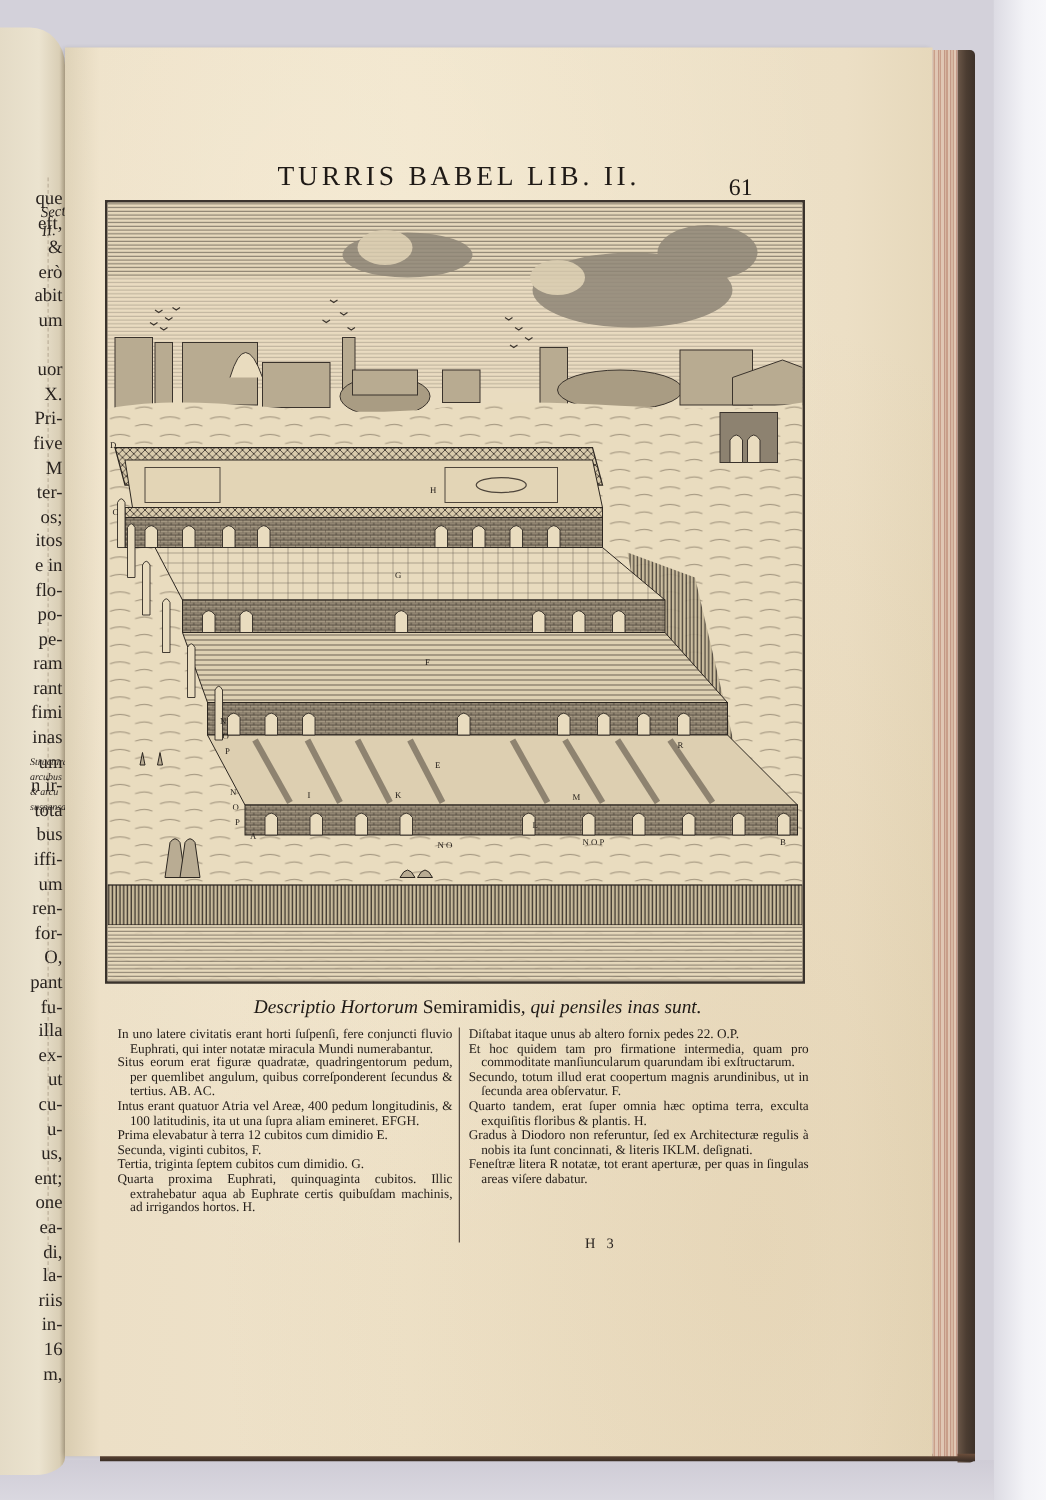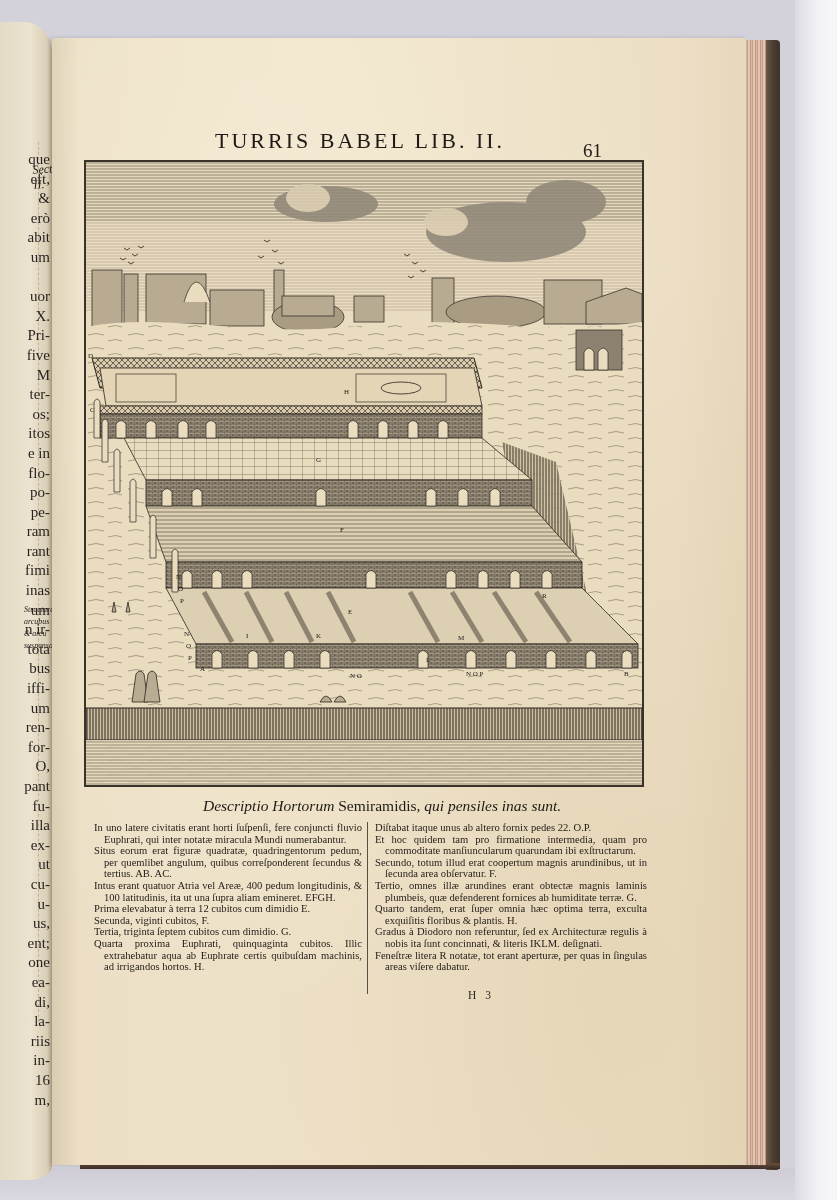--- a/index.html
+++ b/index.html
@@ -60,21 +60,21 @@
   .cover {
     position: absolute; left: 766px; top: 40px; width: 14px; height: 1130px;
     background: linear-gradient(90deg, #6b5748 0%, #4c3d32 50%, #3d3129 100%);
     border-radius: 0 4px 4px 0;
   }
   .cover-bottom {
     position: absolute; left: 80px; top: 1163px; width: 700px; height: 6px;
     background: linear-gradient(180deg, #6b4e3b, #3b2e26);
   }
   .running-head {
-    position: absolute; left: 215px; top: 128px;
+    position: absolute; left: 222px; top: 128px;
     font-size: 22px; letter-spacing: 3px; font-variant: small-caps;
     color: #1f1a16;
   }
   .page-number {
     position: absolute; left: 583px; top: 140px; font-size: 19px; color: #1f1a16;
   }
   
   .plate {
     position: absolute; left: 84px; top: 160px; width: 560px; height: 627px;
     border: 2px solid #3a332c;
@@ -343,19 +343,18 @@
   <p>Prima elevabatur à terra 12 cubitos cum dimidio E.</p>
   <p>Secunda, viginti cubitos, F.</p>
   <p>Tertia, triginta ſeptem cubitos cum dimidio. G.</p>
   <p>Quarta proxima Euphrati, quinquaginta cubitos. Illic extrahebatur aqua ab Euphrate certis quibuſdam machinis, ad irrigandos hortos. H.</p>
 </div>
 <div class="col-divider"></div>
 <div class="col right">
   <p>Diſtabat itaque unus ab altero fornix pedes 22. O.P.</p>
   <p>Et hoc quidem tam pro firmatione intermedia, quam pro commoditate manſiuncularum quarundam ibi exſtructarum.</p>
   <p>Secundo, totum illud erat coopertum magnis arundinibus, ut in ſecunda area obſervatur. F.</p>
-  <p>Tertio, omnes illæ arundines erant obtectæ magnis laminis plumbeis, quæ defenderent fornices ab humiditate terræ. G.</p>
   <p>Quarto tandem, erat ſuper omnia hæc optima terra, exculta exquiſitis floribus &amp; plantis. H.</p>
   <p>Gradus à Diodoro non referuntur, ſed ex Architecturæ regulis à nobis ita ſunt concinnati, &amp; literis IKLM. deſignati.</p>
   <p>Feneſtræ litera R notatæ, tot erant aperturæ, per quas in ſingulas areas viſere dabatur.</p>
 </div>
 
 <div class="signature">H 3</div>
 
 </body></html>

